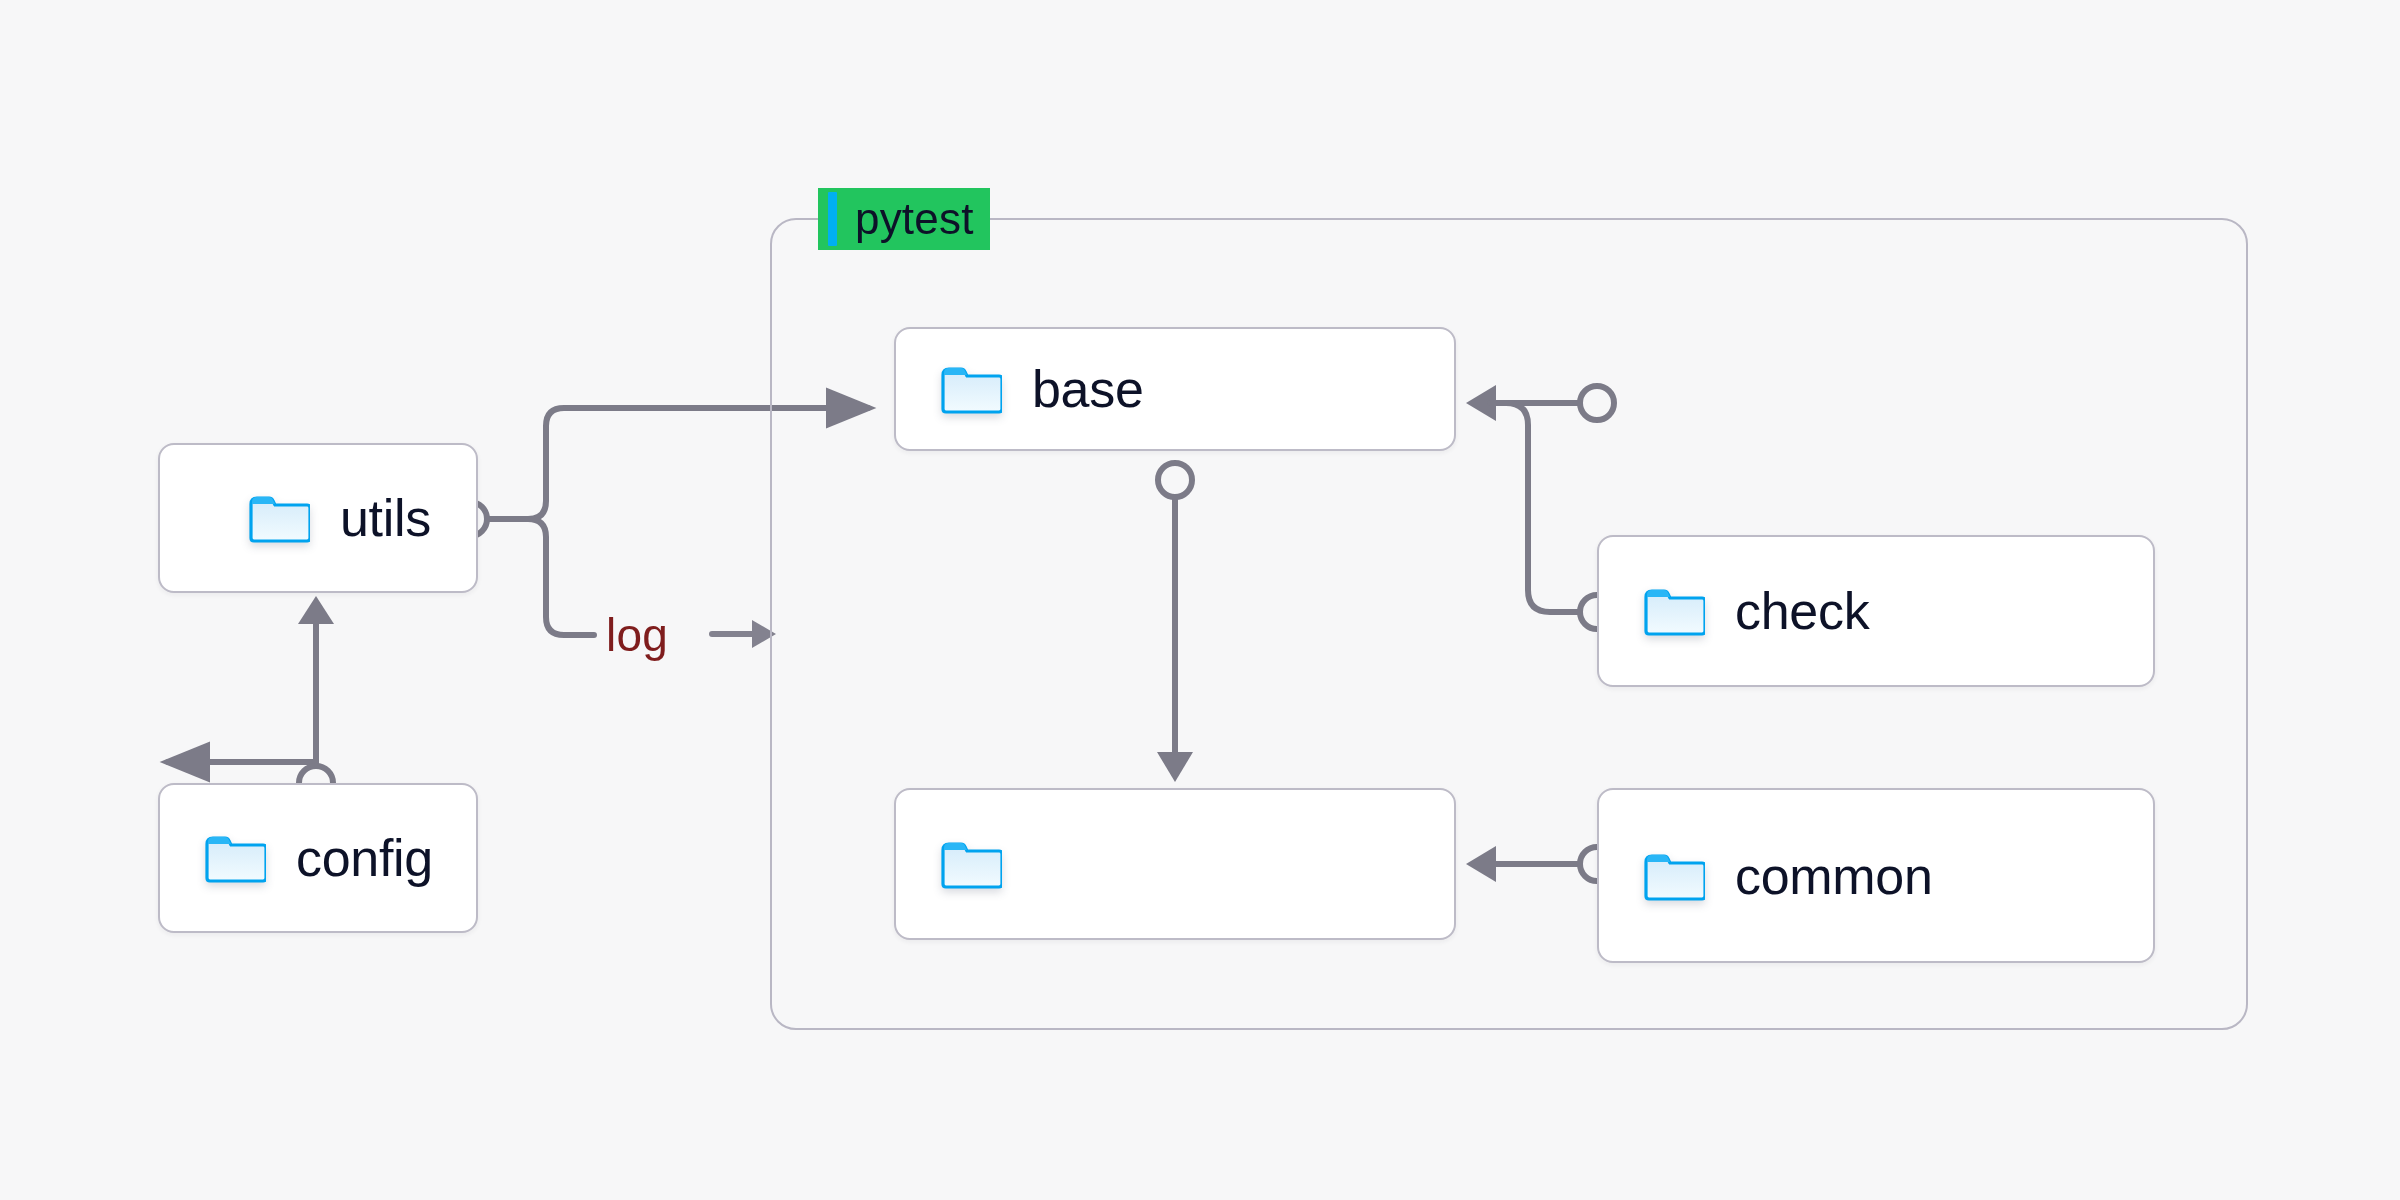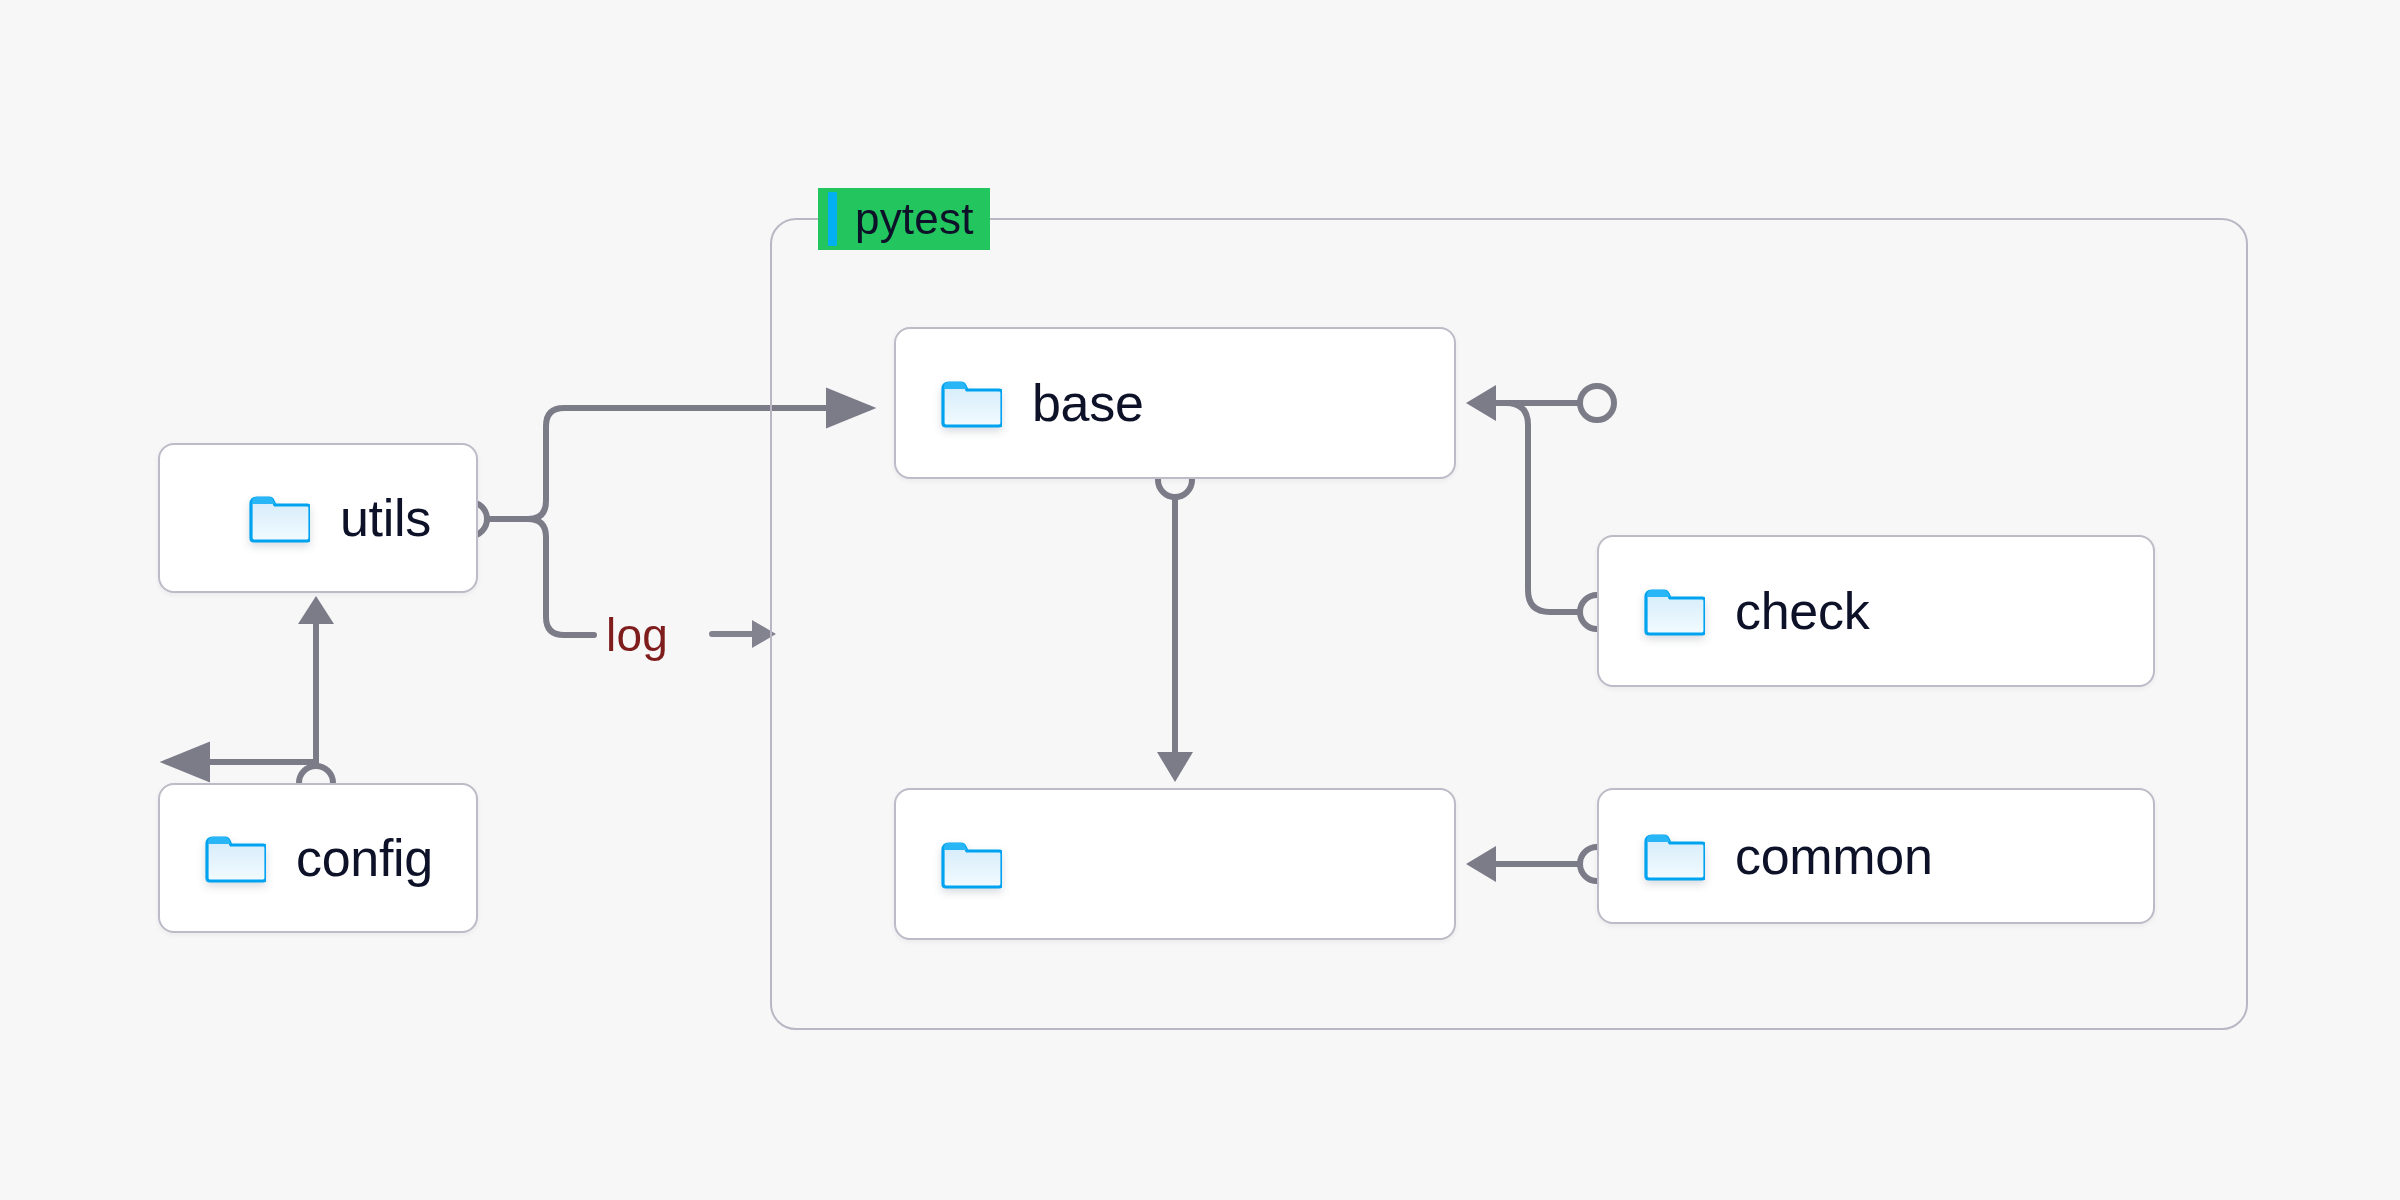--- a/index.html
+++ b/index.html
@@ -194,21 +194,21 @@
       <span class="folder-icon">
         <svg viewBox="0 0 62 52" width="62" height="52">
           <path d="M3 12 q0-6 6-6 h12 q3 0 4 3 l2 4 h32 q3 0 3 3 v30 q0 3-3 3 H6 q-3 0-3-3 Z" fill="url(#folderGrad)" stroke="#00a3ef" stroke-width="3.2" stroke-linejoin="round"></path>
           <path d="M4 10 q0-5 5-5 h12 q3 0 4 3 l2 4 H4 Z" fill="#29b6f6"></path>
         </svg>
       </span>
       <span class="node-label">config</span>
     </div>
   </div>
 
-  <div class="node" style="left:894px; top:327px; width:562px; height:152px;">
+  <div class="node" style="left:894px; top:327px; width:562px; height:124px;">
     <div class="node-inner">
       <span class="folder-icon">
         <svg viewBox="0 0 62 52" width="62" height="52">
           <path d="M3 12 q0-6 6-6 h12 q3 0 4 3 l2 4 h32 q3 0 3 3 v30 q0 3-3 3 H6 q-3 0-3-3 Z" fill="url(#folderGrad)" stroke="#00a3ef" stroke-width="3.2" stroke-linejoin="round"></path>
           <path d="M4 10 q0-5 5-5 h12 q3 0 4 3 l2 4 H4 Z" fill="#29b6f6"></path>
         </svg>
       </span>
       <span class="node-label">base</span>
     </div>
   </div>
@@ -230,21 +230,21 @@
       <span class="folder-icon">
         <svg viewBox="0 0 62 52" width="62" height="52">
           <path d="M3 12 q0-6 6-6 h12 q3 0 4 3 l2 4 h32 q3 0 3 3 v30 q0 3-3 3 H6 q-3 0-3-3 Z" fill="url(#folderGrad)" stroke="#00a3ef" stroke-width="3.2" stroke-linejoin="round"></path>
           <path d="M4 10 q0-5 5-5 h12 q3 0 4 3 l2 4 H4 Z" fill="#29b6f6"></path>
         </svg>
       </span>
       <span class="node-label">check</span>
     </div>
   </div>
 
-  <div class="node" style="left:1597px; top:788px; width:558px; height:136px;">
+  <div class="node" style="left:1597px; top:788px; width:558px; height:175px;">
     <div class="node-inner">
       <span class="folder-icon">
         <svg viewBox="0 0 62 52" width="62" height="52">
           <path d="M3 12 q0-6 6-6 h12 q3 0 4 3 l2 4 h32 q3 0 3 3 v30 q0 3-3 3 H6 q-3 0-3-3 Z" fill="url(#folderGrad)" stroke="#00a3ef" stroke-width="3.2" stroke-linejoin="round"></path>
           <path d="M4 10 q0-5 5-5 h12 q3 0 4 3 l2 4 H4 Z" fill="#29b6f6"></path>
         </svg>
       </span>
       <span class="node-label">common</span>
     </div>
   </div>

